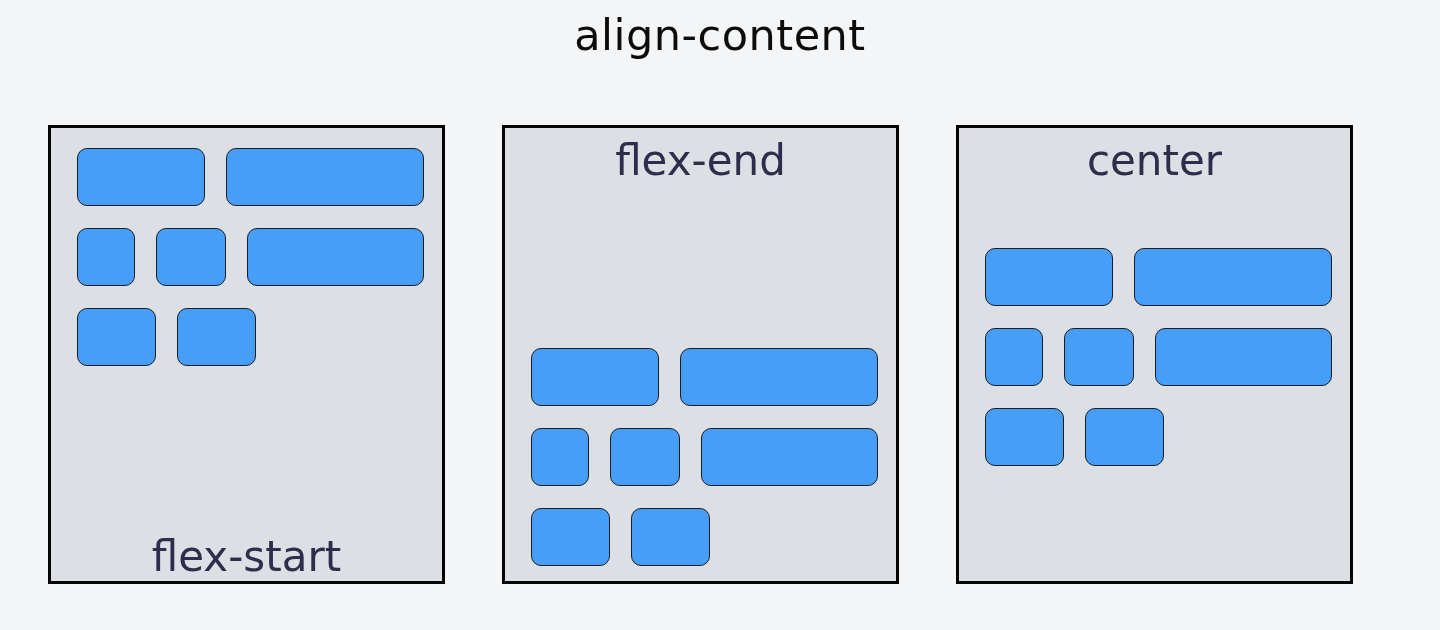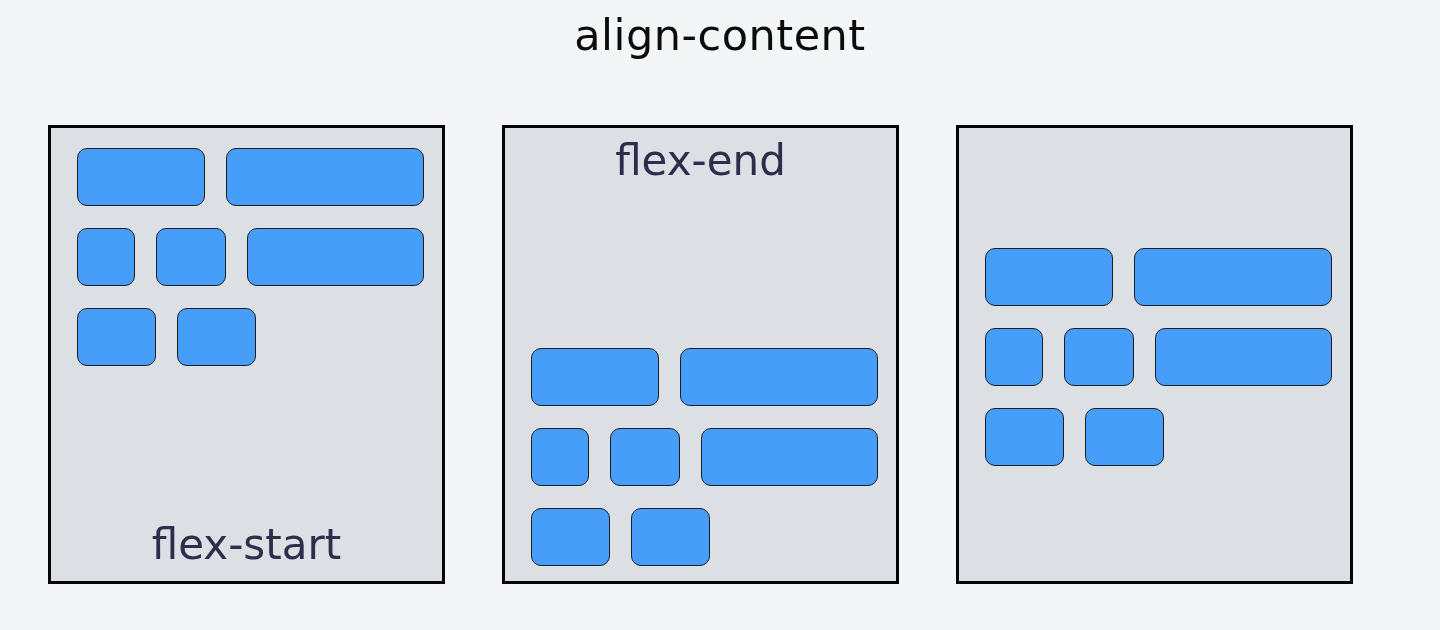--- a/index.html
+++ b/index.html
@@ -54,21 +54,21 @@
     position: absolute;
     left: 0;
     right: 0;
     text-align: center;
     font-size: 42px;
     font-weight: 400;
     color: var(--label-color);
     z-index: 2;
   }
   .panel-label.top { top: 8px; }
-  .panel-label.bottom { bottom: 12px; }
+  .panel-label.bottom { bottom: 0; }
   .blocks {
     position: absolute;
     inset: 0;
     display: flex;
     flex-direction: column;
     gap: 22px;
     padding: 20px 18px 15px 26px;
   }
   .row {
     display: flex;
@@ -120,20 +120,21 @@
           <div class="block" style="width: 177px; height: 58px;"></div>
         </div>
         <div class="row">
           <div class="block" style="width: 79px; height: 58px;"></div>
           <div class="block" style="width: 79px; height: 58px;"></div>
         </div>
       </div>
   </section>
 
   <section class="panel">
+    <div class="panel-label top">center</div>
     <div class="blocks" style="justify-content: center;">
         <div class="row">
           <div class="block" style="width: 128px; height: 58px;"></div>
           <div class="block" style="width: 198px; height: 58px;"></div>
         </div>
         <div class="row">
           <div class="block" style="width: 58px; height: 58px;"></div>
           <div class="block" style="width: 70px; height: 58px;"></div>
           <div class="block" style="width: 177px; height: 58px;"></div>
         </div>

